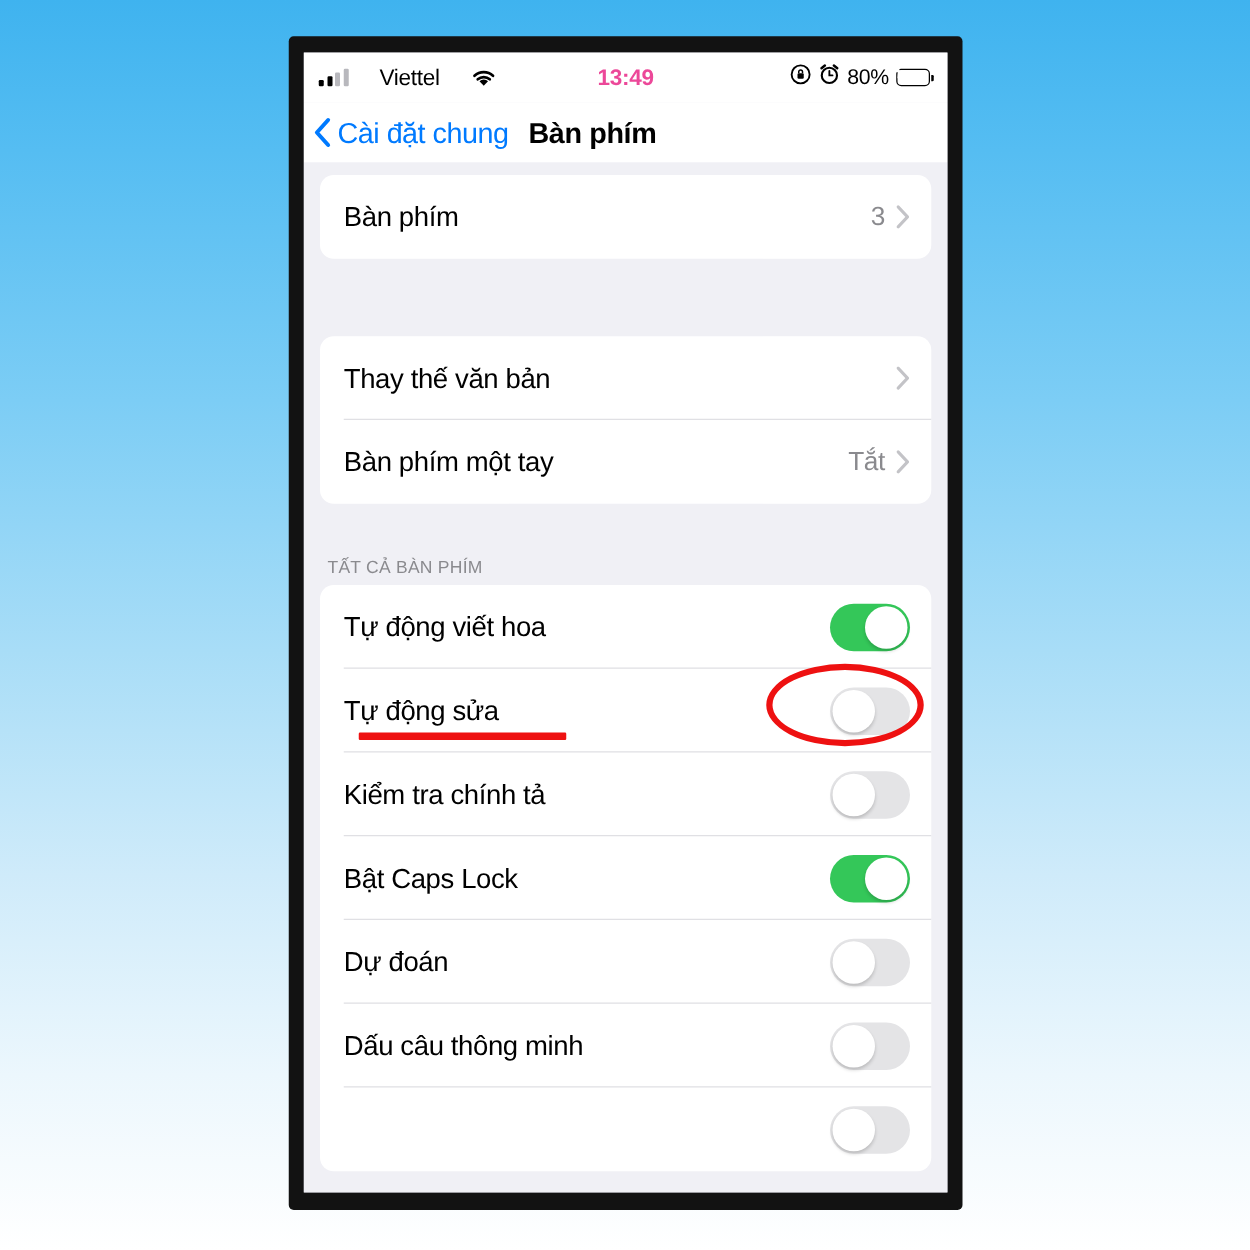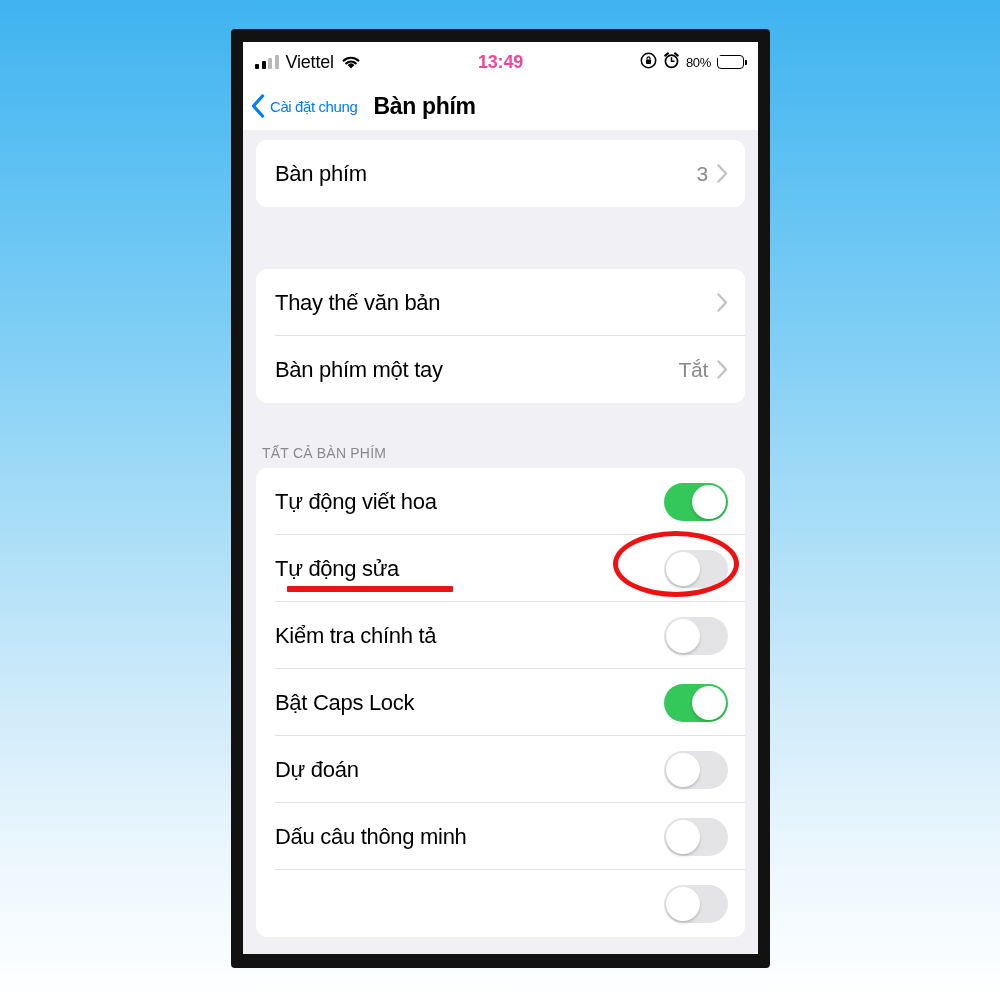--- a/index.html
+++ b/index.html
@@ -49,21 +49,21 @@
     height: 40px;
     display: flex;
     align-items: center;
     padding: 0 14px 0 12px;
     background: #ffffff;
     position: relative;
   }
   .status-left {
     display: flex;
     align-items: center;
-    gap: 7px;
+    gap: 25px;
     text-align: center;
   }
   .signal-bars {
     display: flex;
     align-items: flex-end;
     gap: 2.5px;
     height: 14px;
   }
   .signal-bars i { display: block; width: 4px; background: #000; border-radius: 1px; }
   .signal-bars i:nth-child(1) { height: 5px; }
@@ -85,21 +85,21 @@
     color: #ec4899;
     letter-spacing: -0.2px;
     pointer-events: none;
   }
   .status-right {
     margin-left: auto;
     display: flex;
     align-items: center;
     gap: 6px;
   }
-  .battery-pct { font-size: 13px; color: #000; letter-spacing: -0.3px; }
+  .battery-pct { font-size: 17px; color: #000; letter-spacing: -0.3px; }
   .battery-shell {
     position: relative;
     width: 27px; height: 14px;
     border: 1.4px solid #000;
     border-radius: 4px;
     padding: 1.4px;
   }
   .battery-shell::after {
     content: "";
     position: absolute;
@@ -131,21 +131,21 @@
   }
   .back-button {
     display: flex;
     align-items: center;
     gap: 5px;
     cursor: pointer;
   }
   .back-chevron { width: 14px; height: 24px; display: block; }
   .back-label {
     color: #007aff;
-    font-size: 15px;
+    font-size: 23px;
     letter-spacing: -0.4px;
   }
   .nav-title {
     font-size: 23px;
     font-weight: bold;
     color: #000;
     margin-left: 16px;
     letter-spacing: -0.3px;
   }
 

